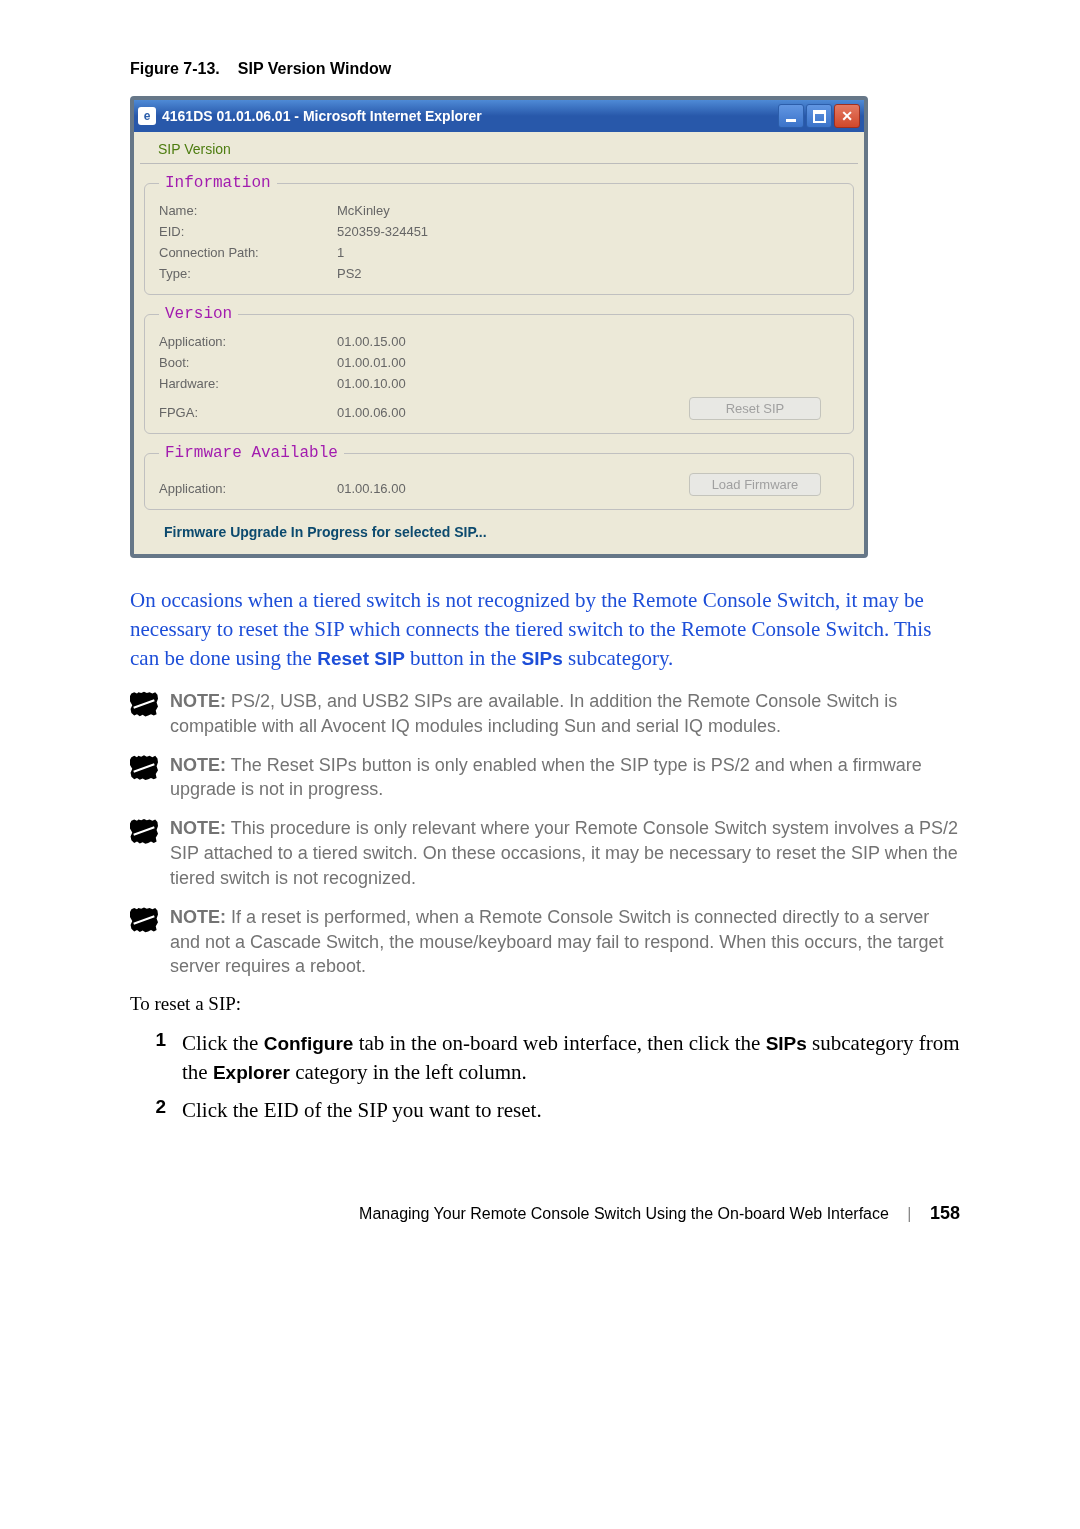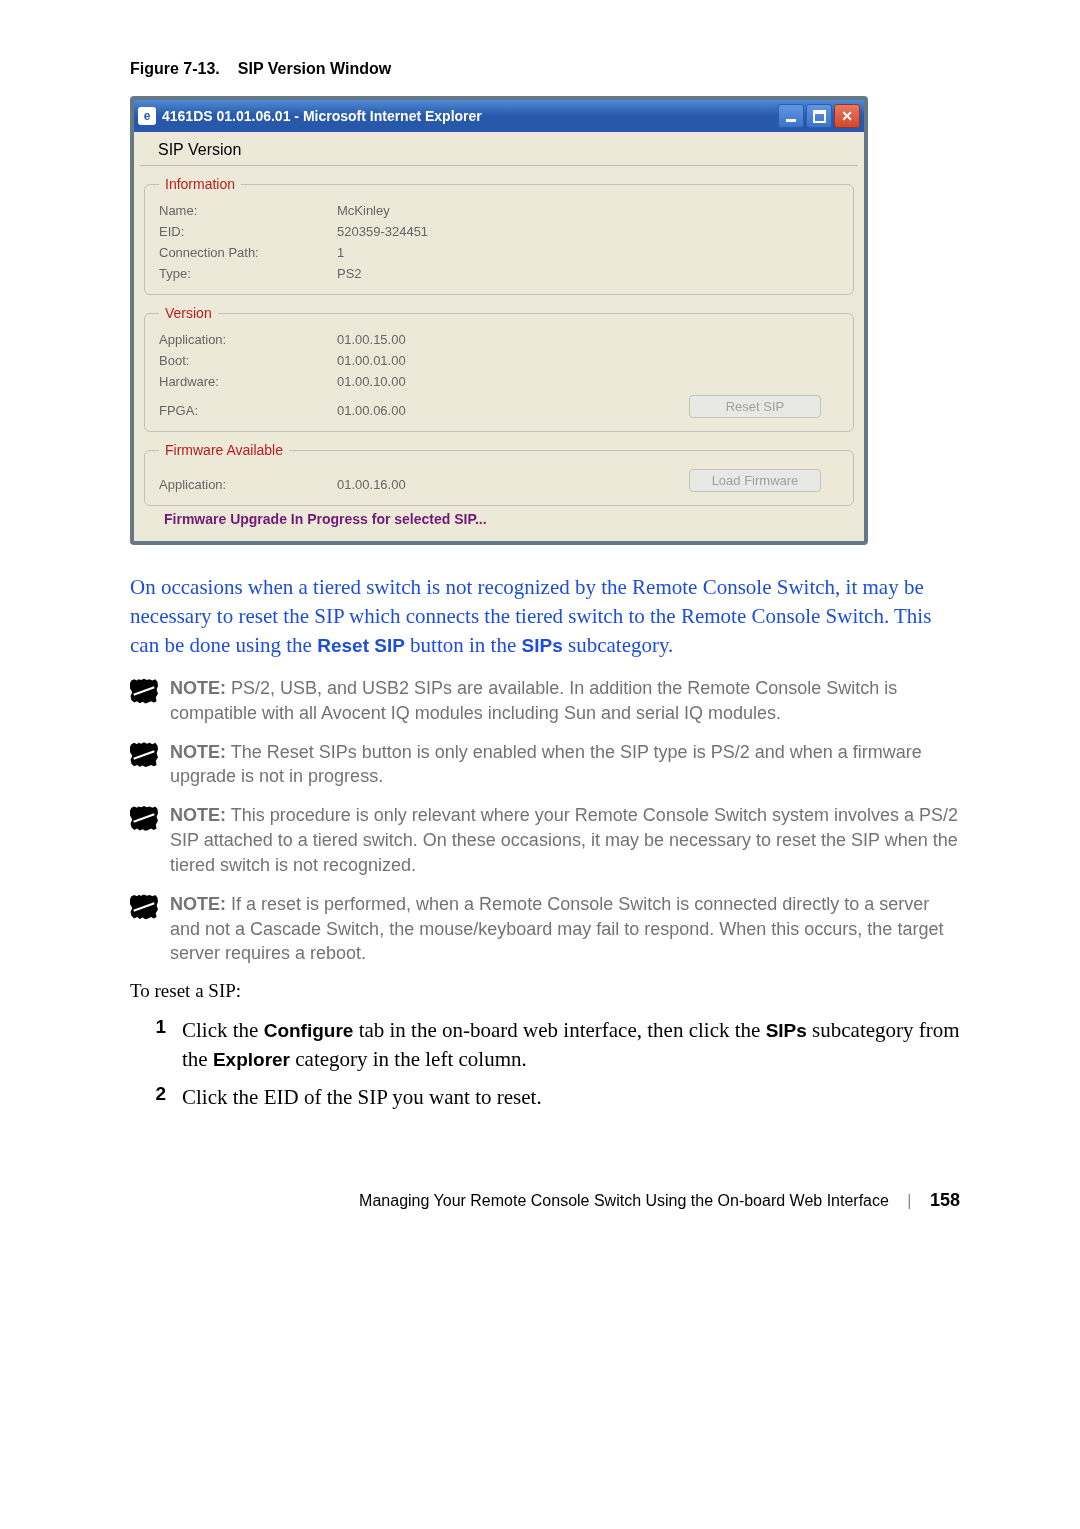--- a/index.html
+++ b/index.html
@@ -92,35 +92,35 @@
       border-top-width: 4px;
       width: 9px;
       height: 7px;
       display: block;
     }
     .window-body {
       padding: 6px;
     }
     .tab-header {
       font-family: Tahoma, Arial, sans-serif;
-      font-size: 16px;
-      color: #000000;
+      font-size: 14px;
+      color: #4d7c0f;
       border-bottom: 1px solid #bbb;
       padding: 3px 0 6px 18px;
     }
     fieldset {
       border: 1px solid #c0c0c0;
       border-radius: 6px;
       margin: 10px 4px 4px 4px;
       padding: 8px 14px 10px 14px;
     }
     legend {
-      font-family: Liberation Sans, sans-serif;
-      font-size: 14px;
-      color: #b91c1c;
+      font-family: Liberation Mono, monospace;
+      font-size: 16px;
+      color: #a21caf;
       padding: 0 6px;
     }
     .row {
       display: flex;
       font-family: Tahoma, Arial, sans-serif;
       font-size: 13px;
       color: #666;
       padding: 3px 0;
       align-items: flex-end;
     }
@@ -142,22 +142,22 @@
       font-family: Tahoma, Arial, sans-serif;
       font-size: 13px;
       padding: 3px 0;
       width: 130px;
       text-align: center;
     }
     .status-msg {
       font-family: Tahoma, Arial, sans-serif;
       font-size: 14px;
       font-weight: bold;
-      color: #701a75;
-      margin: 5px 0 8px 24px;
+      color: #0c4a6e;
+      margin: 14px 0 8px 24px;
     }
     .body-text {
       font-size: 21px;
       line-height: 1.38;
       color: #1d4ed8;
       margin-bottom: 16px;
     }
     .body-text b, .bold {
       font-family: Arial, Helvetica, sans-serif;
       font-weight: bold;

